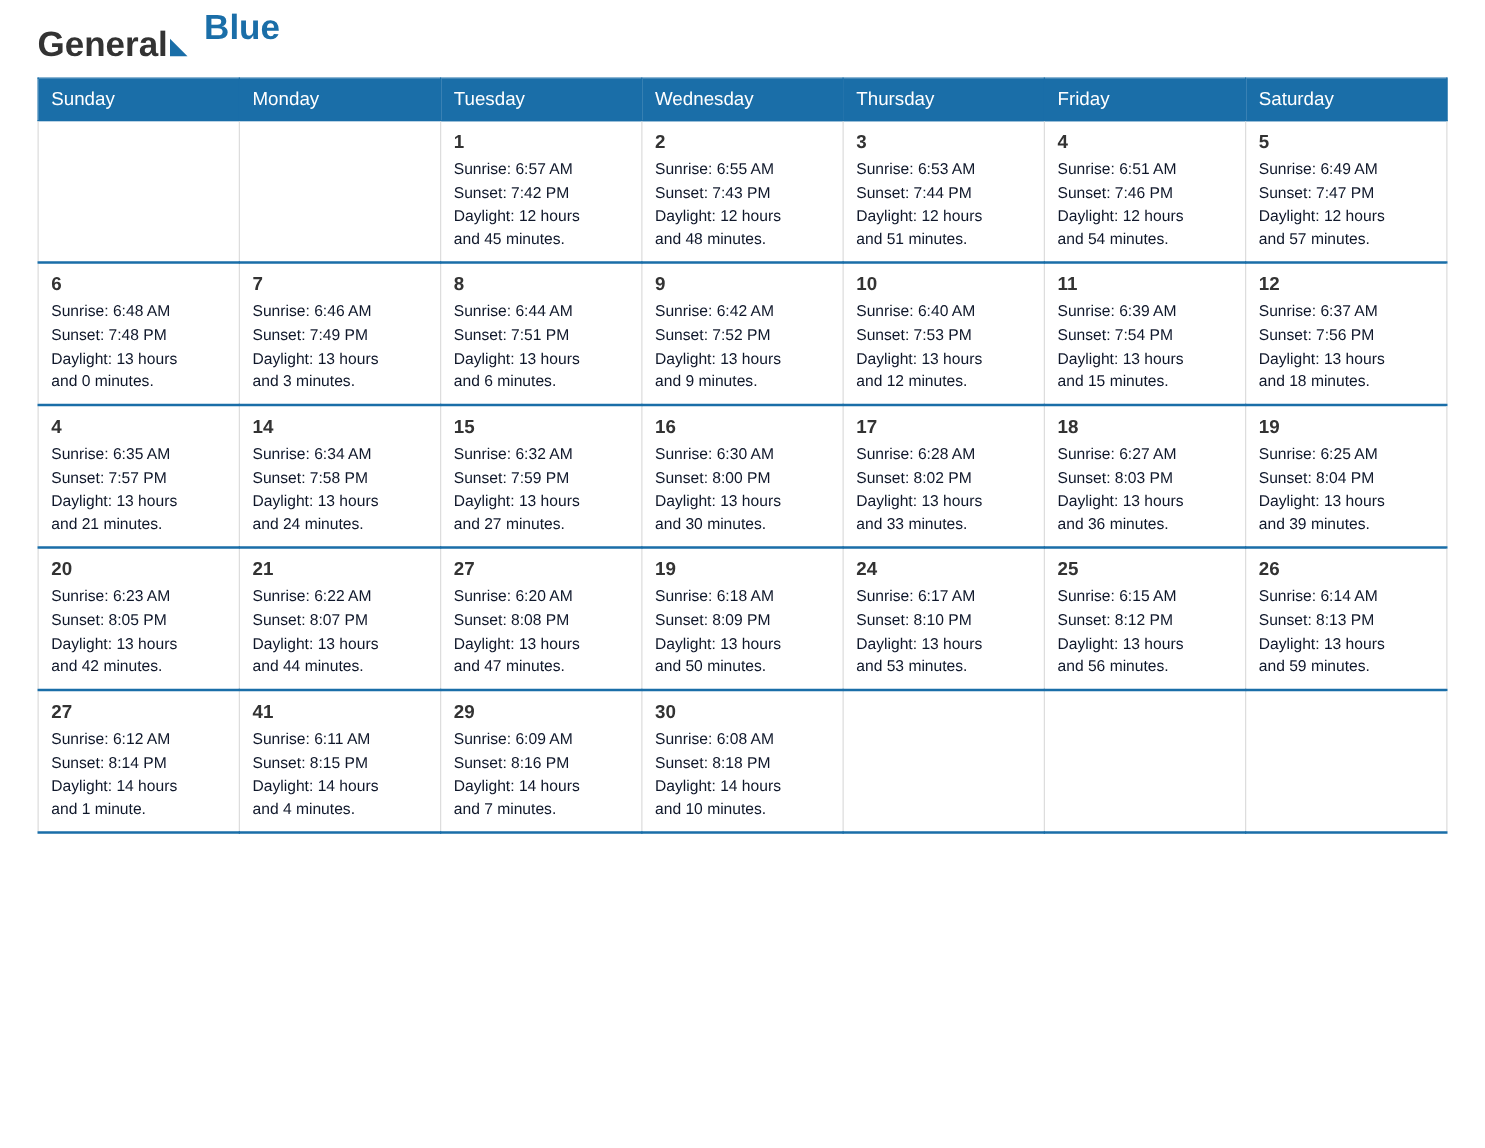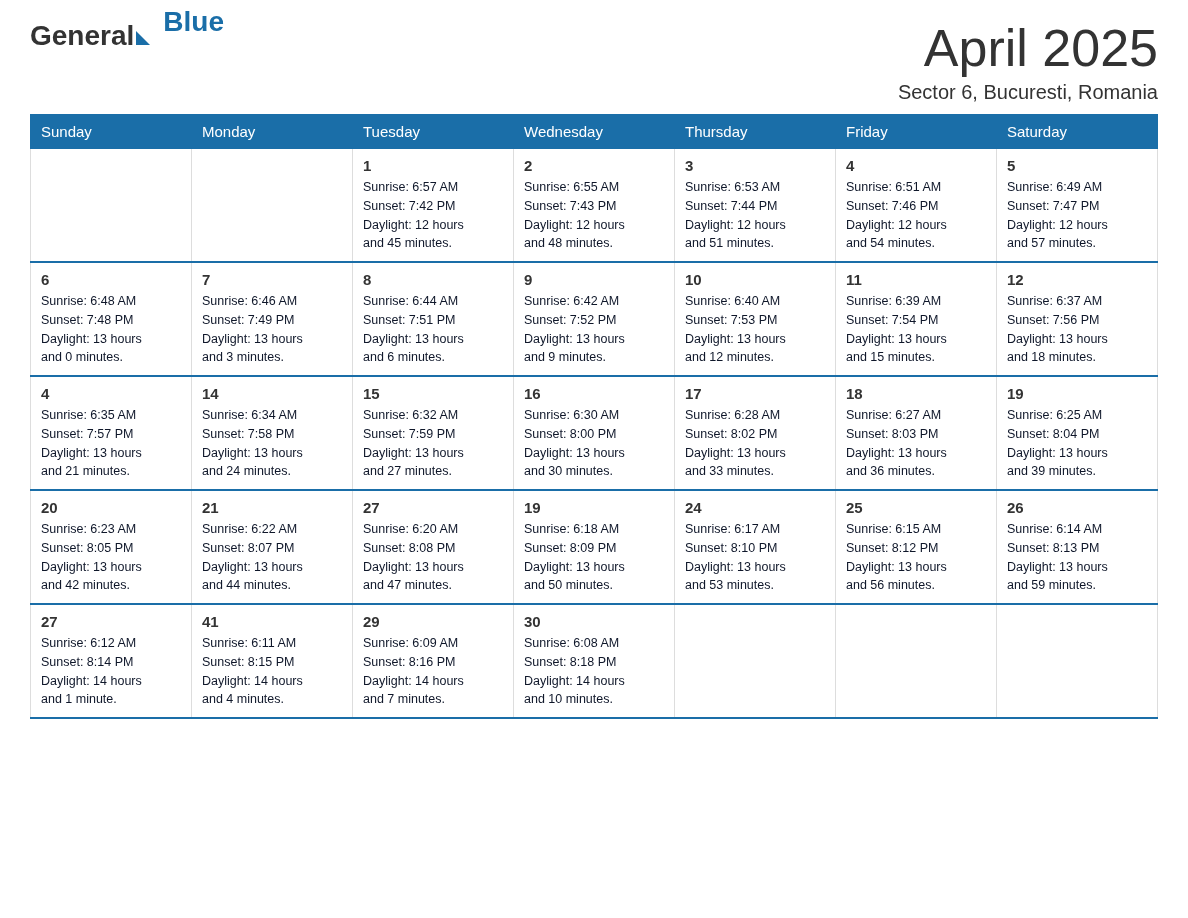--- a/index.html
+++ b/index.html
@@ -113,24 +113,20 @@
 <div class="header">
   <div class="logo">
     <div class="logo-top">
       <span class="logo-general">General</span>
       <div class="logo-arrow"></div>
     </div>
     <div style="display:flex; align-items:center; margin-top:-6px; margin-left:11px;">
       <span class="logo-bottom">Blue</span>
     </div>
   </div>
-  <div class="title-section">
-    <div class="calendar-title">April 2025</div>
-    <div class="calendar-subtitle">Sector 6, Bucuresti, Romania</div>
-  </div>
 </div>
 
 <table class="calendar">
   <thead>
     <tr>
     <th>Sunday</th>
         <th>Monday</th>
         <th>Tuesday</th>
         <th>Wednesday</th>
         <th>Thursday</th>

